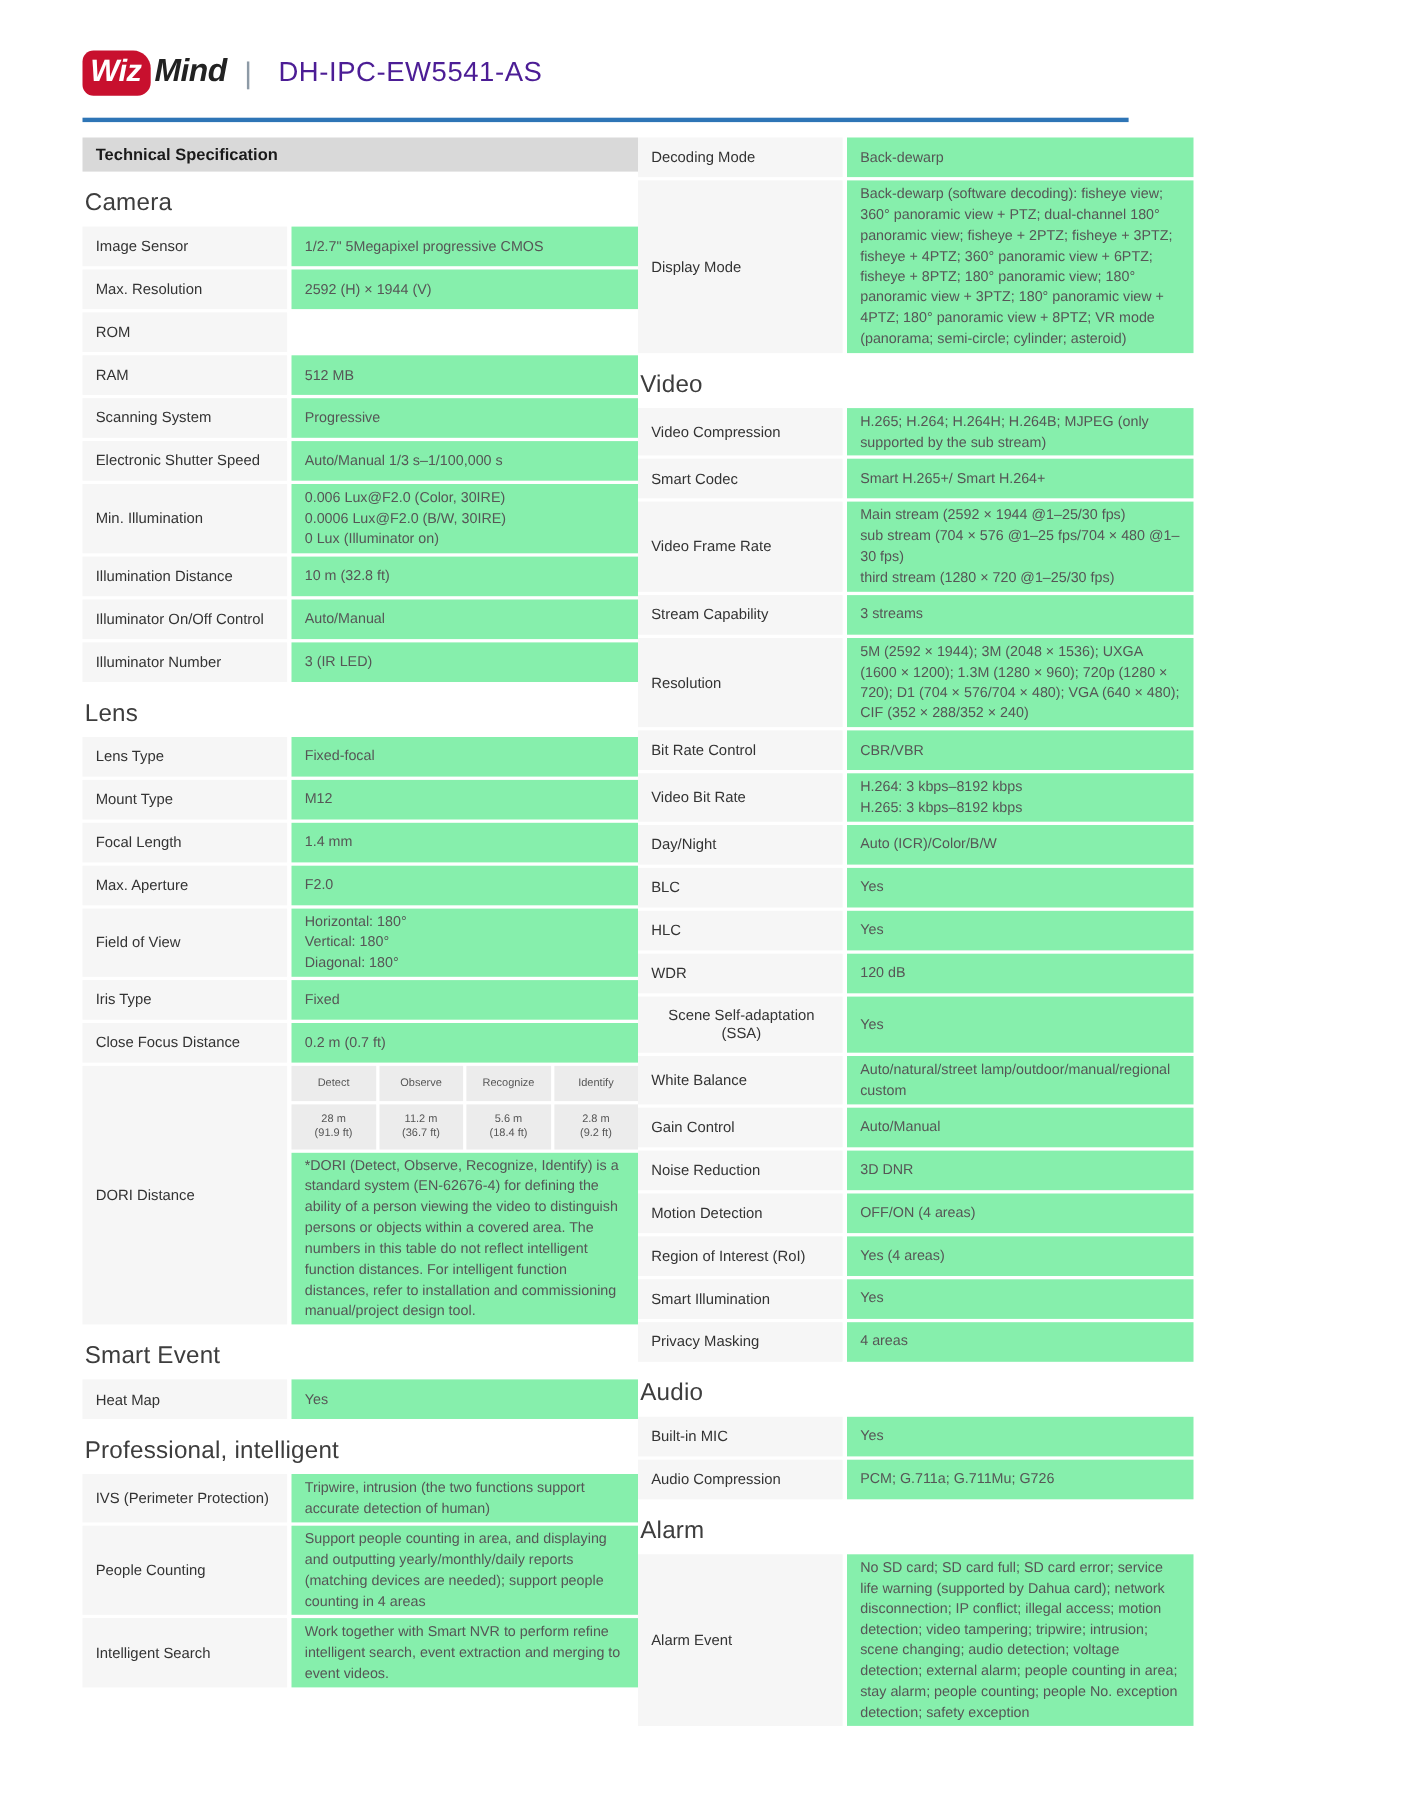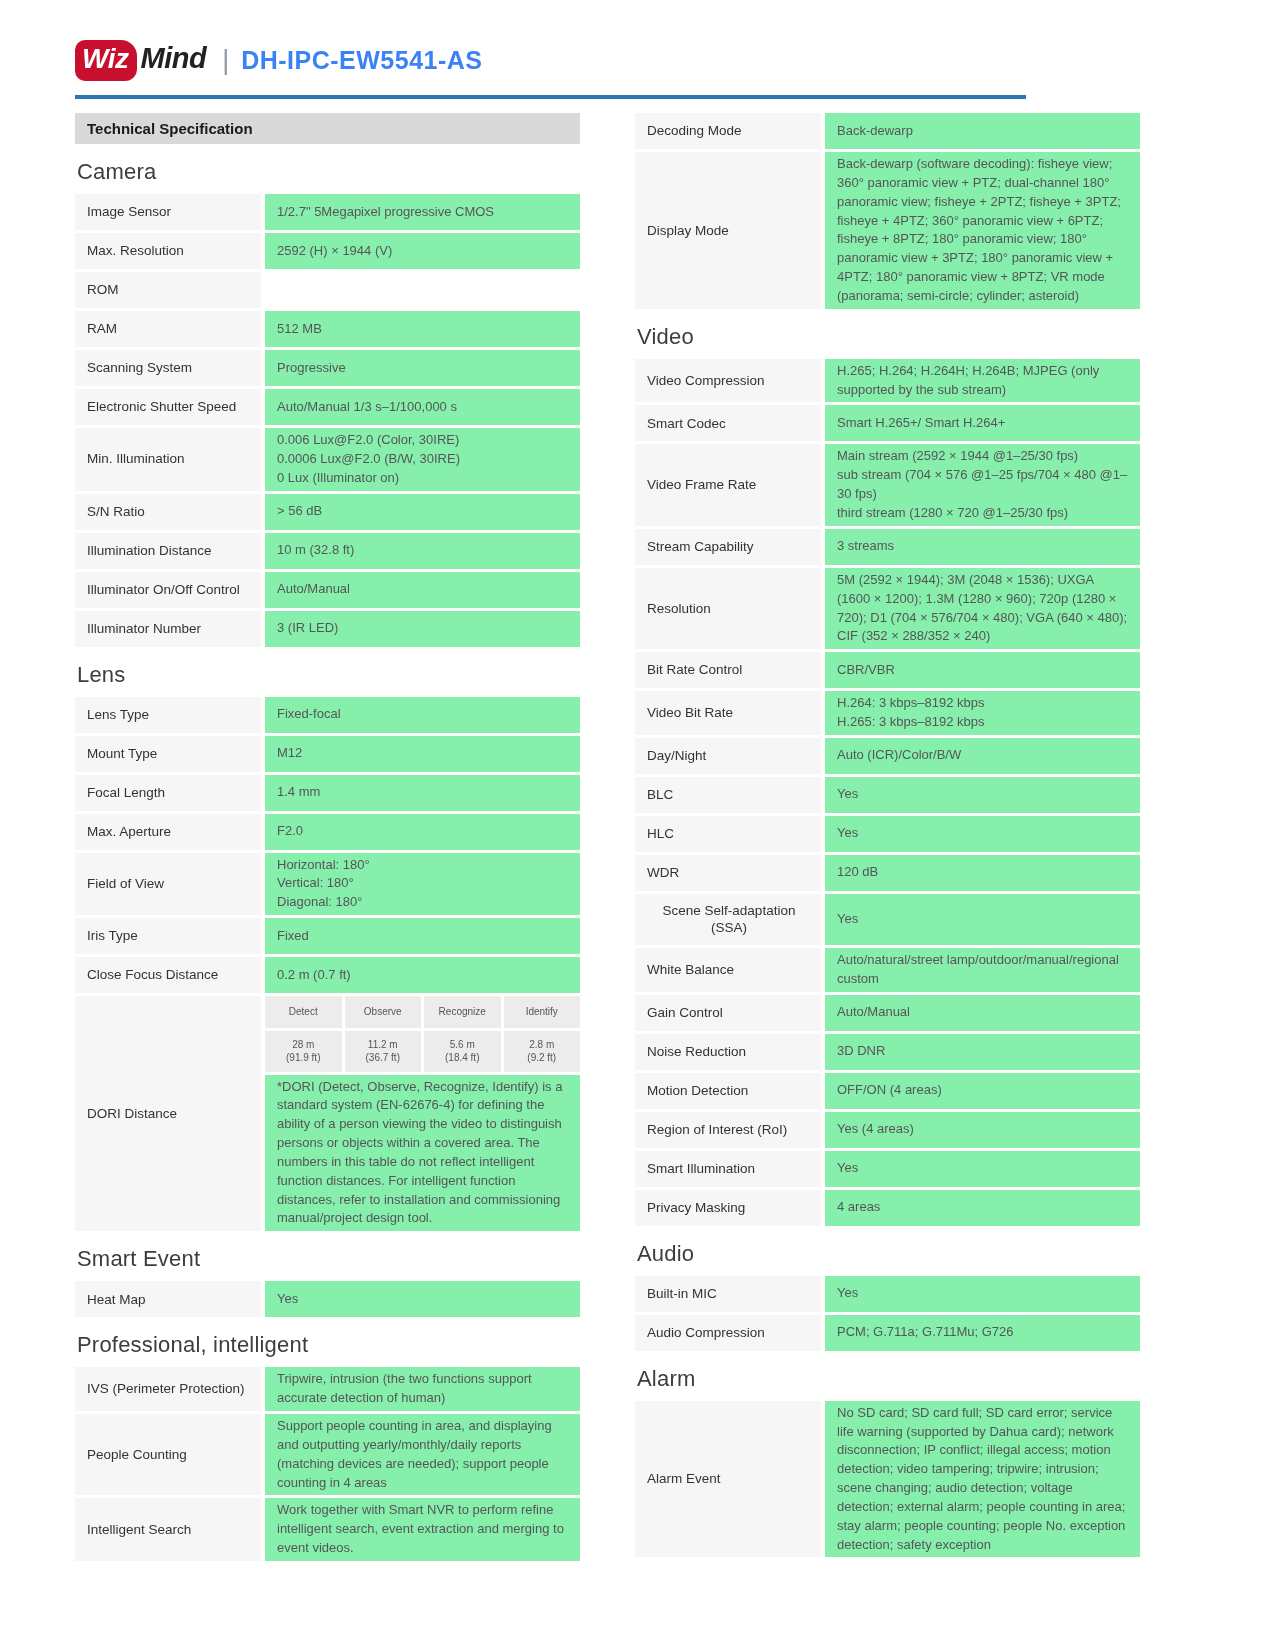--- a/index.html
+++ b/index.html
@@ -5,25 +5,25 @@
   html,body{margin:0;padding:0;background:#ffffff;}
   body{width:1275px;font-family:"Liberation Sans","DejaVu Sans",sans-serif;-webkit-font-smoothing:antialiased;}
   .page{width:1101px;min-height:1650px;box-sizing:border-box;display:flex;flex-direction:column;background:#fff;}
 
   
   .masthead{display:flex;align-items:center;padding:40px 75px 0 75px;}
   .logo-badge{display:inline-block;background:#C8102E;color:#fff;font-style:italic;font-weight:bold;
     font-size:28px;line-height:1;padding:5px 9px 8px 7px;border-radius:10px 16px 12px 10px;letter-spacing:-0.5px;}
   .logo-mind{color:#222;font-style:italic;font-weight:bold;font-size:29px;margin-left:3px;letter-spacing:-0.5px;}
   .model-sep{color:#8d9aa6;font-size:27px;font-weight:300;margin:0 12px 0 16px;}
-  .model{font-size:25px;font-weight:700;color:#3b82f6;margin:0;letter-spacing:0.5px;}
+  .model{font-size:25px;font-weight:400;color:#4c1d95;margin:12px;letter-spacing:0.5px;}
   .rule-top{height:4px;background:#2E75B6;margin:14px 75px 0 75px;}
 
   
-  .cols{display:grid;grid-template-columns:505px 505px;column-gap:55px;padding:14px 75px 0 75px;align-items:start;}
+  .cols{display:grid;grid-template-columns:505px 505px;padding:14px 75px 0 75px;align-items:start;}
 
   .title-bar{background:#D9D9D9;color:#1a1a1a;font-weight:bold;font-size:15px;padding:7px 12px;margin-bottom:12px;}
 
   .sec-title{font-size:22px;font-weight:400;color:#3d3d3d;margin:15px 0 9px 2px;letter-spacing:0.2px;}
   .spec-table{margin-bottom:2px;}
 
   .row{display:flex;gap:4px;margin-bottom:3px;align-items:stretch;}
   .cell{box-sizing:border-box;}
   .cell.label{flex:0 0 186px;width:186px;background:#F6F6F6;display:flex;align-items:center;
     padding:8px 10px 8px 12px;color:#333;font-size:13.5px;line-height:1.3;min-height:36px;text-align:center;}
@@ -78,24 +78,20 @@
           </div>
           <div class="row">
             <div class="cell label">Electronic Shutter Speed</div>
             <div class="cell value">Auto/Manual 1/3 s–1/100,000 s</div>
           </div>
           <div class="row">
             <div class="cell label">Min. Illumination</div>
             <div class="cell value">0.006 Lux@F2.0 (Color, 30IRE)
 0.0006 Lux@F2.0 (B/W, 30IRE)
 0 Lux (Illuminator on)</div>
-          </div>
-          <div class="row">
-            <div class="cell label">S/N Ratio</div>
-            <div class="cell value">&gt; 56 dB</div>
           </div>
           <div class="row">
             <div class="cell label">Illumination Distance</div>
             <div class="cell value">10 m (32.8 ft)</div>
           </div>
           <div class="row">
             <div class="cell label">Illuminator On/Off Control</div>
             <div class="cell value">Auto/Manual</div>
           </div>
           <div class="row">

